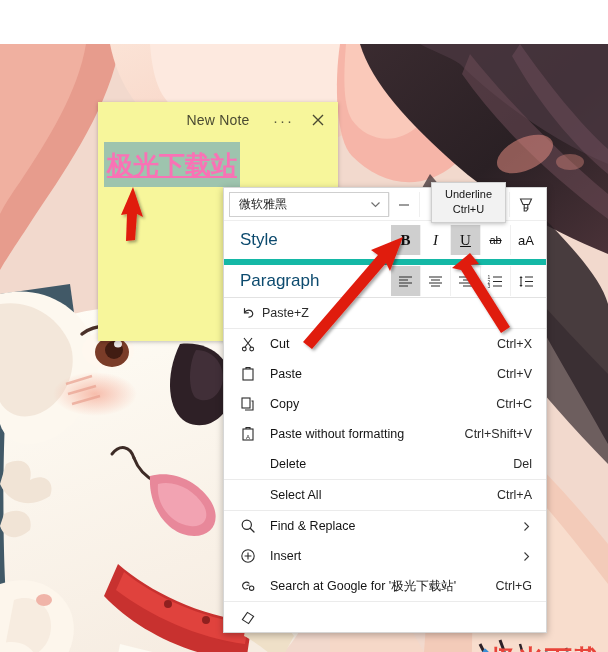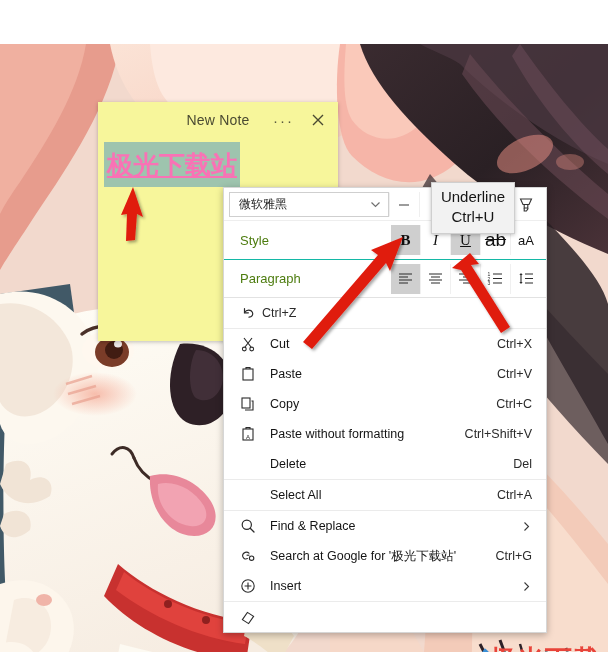--- a/index.html
+++ b/index.html
@@ -133,22 +133,22 @@
     display:flex; align-items:center; justify-content:center;
     cursor: pointer;
   }
 
   
   .fmt-row {
     display:flex; align-items:center;
     height: 38px;
     padding: 0 5px 0 16px;
   }
-  .fmt-row + .fmt-row { border-top: 1px solid #14b8a6; }
-  .fmt-label { font-size: 13px; color: #4d7c0f; }
+  .fmt-row + .fmt-row { border-top: 6px solid #14b8a6; }
+  .fmt-label { font-size: 17px; color: #0c4a6e; }
   .btn-strip {
     margin-left: auto;
     display: flex; align-items: stretch;
     height: 30px;
   }
   .sbtn {
     width: 30px;
     display: flex; align-items: center; justify-content: center;
     background: #ffffff;
     border-right: 1px solid #f0f0f0;
@@ -156,21 +156,21 @@
     font-size: 14px;
     color: #111;
     position: relative;
   }
   .sbtn:last-child { border-right: none; }
   .sbtn.active { background: #cfcfcf; }
   .sbtn svg { display:block; }
   .g-b { font-weight: bold; font-family: "Liberation Serif", serif; font-size:15px; }
   .g-i { font-style: italic; font-family: "Liberation Serif", serif; font-size:15px; }
   .g-u { text-decoration: underline; font-family: "Liberation Serif", serif; font-size:15px; }
-  .g-s { text-decoration: line-through; font-size: 19px; }
+  .g-s { text-decoration: line-through; font-size: 11px; }
   .g-aa { font-size: 13px; }
 
   
   .sep { height: 1px; background: #ebebeb; margin: 0; }
   .sep-strong { height: 1px; background: #e2e2e2; }
 
   
   .mi {
     position: relative;
     display: flex; align-items: center;
@@ -185,27 +185,27 @@
   .mi-ico svg { display: block; }
   .mi-label { flex: 1; font-size: 12.5px; color: #141414; padding-left: 8px; white-space: nowrap; }
   .mi-key { font-size: 12.5px; color: #2b2b2b; white-space: nowrap; }
   .mi-arrow { width: 12px; display:flex; align-items:center; justify-content:flex-end; }
   .mi.noicon .mi-ico { }
 
   
   #tooltip {
     position: absolute;
     left: 431px; top: 138px;
-    width: 84px;
+    width: 75px;
     background: #f2f2f2;
     border: 1px solid #cfcfcf;
     box-shadow: 0 1px 4px rgba(0,0,0,0.25);
     padding: 4px 6px 5px 6px;
     text-align: center;
-    font-size: 15px;
+    font-size: 11px;
     color: #151515;
     line-height: 1.35;
   }
 
   
   #arrows { position:absolute; inset:0; pointer-events:none; }
 
   
   #watermark {
     position: absolute;
@@ -446,21 +446,21 @@
 
     <div class="sep-strong"></div>
 
     <div class="mi">
       <span class="mi-ico">
         <svg width="16" height="16" viewBox="0 0 16 16">
           <path d="M4.5 7.5 C6.5 4.2 11 4.4 12.4 7.2 C13.6 9.7 11.8 12.2 9 12.2" stroke="#2b2b2b" stroke-width="1.2" fill="none" stroke-linecap="round"></path>
           <path d="M4.5 3.6 L4.5 7.8 L8.4 7.8" stroke="#2b2b2b" stroke-width="1.2" fill="none" stroke-linecap="round"></path>
         </svg>
       </span>
-      <span class="mi-key">Ctrl+Z</span>
+      <span class="mi-key">Paste+Z</span>
     </div>
 
     <div class="sep"></div>
 
     <div class="mi">
       <span class="mi-ico">
         <svg width="16" height="16" viewBox="0 0 16 16">
           <path d="M4 2 L11 11 M12 2 L5 11" stroke="#2b2b2b" stroke-width="1.15" fill="none"></path>
           <circle cx="4.3" cy="13" r="1.9" stroke="#2b2b2b" stroke-width="1.1" fill="none"></circle>
           <circle cx="11.7" cy="13" r="1.9" stroke="#2b2b2b" stroke-width="1.1" fill="none"></circle>
@@ -531,42 +531,42 @@
       <span class="mi-arrow">
         <svg width="11" height="11" viewBox="0 0 11 11">
             <path d="M3.5 1.5 L7.5 5.5 L3.5 9.5" stroke="#3a3a3a" stroke-width="1.1" fill="none"></path>
           </svg>
       </span>
     </div>
 
     <div class="mi">
       <span class="mi-ico">
         <svg width="16" height="16" viewBox="0 0 16 16">
-          <path d="M9 5.2 C7 3.2 3 4.2 2.6 7.2 C2.3 10 5.2 11.8 7.4 10.6" stroke="#2b2b2b" stroke-width="1.15" fill="none" stroke-linecap="round"></path>
-          <path d="M6.6 7.2 L9.4 7.2" stroke="#2b2b2b" stroke-width="1.15"></path>
-          <circle cx="11.6" cy="10.2" r="2.2" stroke="#2b2b2b" stroke-width="1.15" fill="none"></circle>
-        </svg>
-      </span>
-      <span class="mi-label">Search at Google for '极光下载站'</span>
-      <span class="mi-key">Ctrl+G</span>
-    </div>
-
-    <div class="mi">
-      <span class="mi-ico">
-        <svg width="16" height="16" viewBox="0 0 16 16">
           <circle cx="8" cy="8" r="6.2" stroke="#2b2b2b" stroke-width="1.1" fill="none"></circle>
           <path d="M8 4.6 L8 11.4 M4.6 8 L11.4 8" stroke="#2b2b2b" stroke-width="1.1"></path>
         </svg>
       </span>
       <span class="mi-label">Insert</span>
       <span class="mi-arrow">
         <svg width="11" height="11" viewBox="0 0 11 11">
             <path d="M3.5 1.5 L7.5 5.5 L3.5 9.5" stroke="#3a3a3a" stroke-width="1.1" fill="none"></path>
           </svg>
       </span>
+    </div>
+
+    <div class="mi">
+      <span class="mi-ico">
+        <svg width="16" height="16" viewBox="0 0 16 16">
+          <path d="M9 5.2 C7 3.2 3 4.2 2.6 7.2 C2.3 10 5.2 11.8 7.4 10.6" stroke="#2b2b2b" stroke-width="1.15" fill="none" stroke-linecap="round"></path>
+          <path d="M6.6 7.2 L9.4 7.2" stroke="#2b2b2b" stroke-width="1.15"></path>
+          <circle cx="11.6" cy="10.2" r="2.2" stroke="#2b2b2b" stroke-width="1.15" fill="none"></circle>
+        </svg>
+      </span>
+      <span class="mi-label">Search at Google for '极光下载站'</span>
+      <span class="mi-key">Ctrl+G</span>
     </div>
 
     <div class="sep"></div>
 
     <div class="mi">
       <span class="mi-ico">
         <svg width="16" height="16" viewBox="0 0 16 16">
           <path d="M2.4 10.6 L7.4 3.4 L13.6 7.4 L8.6 14.6 Z" stroke="#2b2b2b" stroke-width="1.1" fill="none"></path>
         </svg>
       </span>

